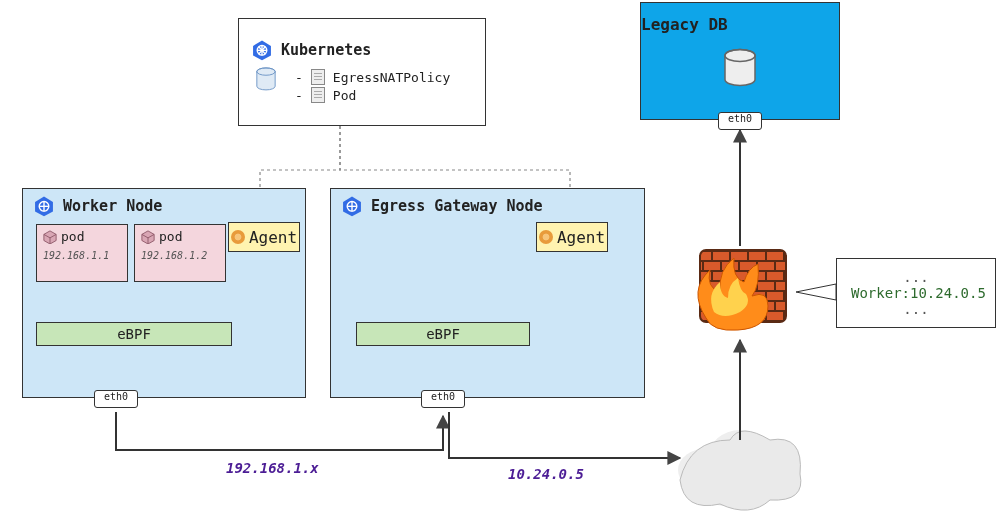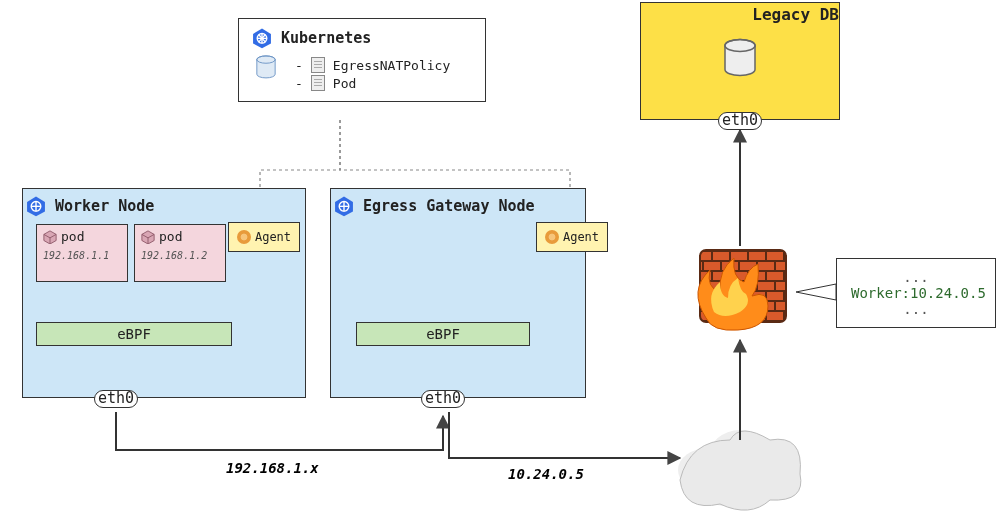--- a/index.html
+++ b/index.html
@@ -1,47 +1,47 @@
 <!DOCTYPE html>
 <html><head>
 <meta charset="utf-8">
 <style>
   *{box-sizing:border-box;margin:0;padding:0}
   body{font-family:ui-monospace,Menlo,Consolas,monospace;font-size:13px;background:#fff;color:#222}
   #stage{position:relative;width:1008px;height:529px}
   svg.wiring{position:absolute;inset:0;pointer-events:none}
 
   .node-box{position:absolute;background:#cde6f7;border:1px solid #333}
-  .node-header{display:flex;align-items:center;gap:8px;padding:6px 2px;font-weight:600;font-size:15px}
+  .node-header{display:flex;align-items:center;gap:8px;padding:6px 10px;font-weight:600;font-size:15px}
   .k8s-wheel{width:22px;height:22px;display:inline-block}
 
   .pod-box{position:absolute;width:92px;height:58px;background:#f4d6dd;border:1px solid #333;padding:4px 6px}
   .pod-box .ttl{display:flex;align-items:center;gap:4px;font-size:13px}
   .pod-box .ip{font-style:italic;font-size:10px;color:#555;margin-top:6px}
   .cube{width:14px;height:14px;display:inline-block}
 
-  .agent-box{position:absolute;width:72px;height:30px;background:#fff3b0;border:1px solid #333;display:flex;align-items:center;justify-content:center;gap:4px;font-size:12px}
+  .agent-box{position:absolute;width:72px;height:30px;background:#fff3b0;border:1px solid #333;display:flex;align-items:center;justify-content:center;gap:4px;font-size:16px}
 
   .ebpf-box{position:absolute;height:24px;background:#c7e6b8;border:1px solid #333;display:flex;align-items:center;justify-content:center;font-size:14px}
 
-  .eth{position:absolute;width:44px;height:18px;background:#fff;border:1px solid #333;border-radius:9px;display:flex;align-items:flex-end;justify-content:center;font-size:15px}
-
-  .cp-box{position:absolute;background:#fff;border:1px solid #333;padding:8px 12px}
+  .eth{position:absolute;width:44px;height:18px;background:#fff;border:1px solid #333;border-radius:3px;display:flex;align-items:flex-start;justify-content:center;font-size:10px}
+
+  .cp-box{position:absolute;background:#fff;border:1px solid #333;padding:20px 12px}
   .cp-row{display:flex;align-items:center;gap:8px;margin:2px 8px}
   .db-icon{width:22px;height:26px;display:inline-block}
   .doc-icon{width:14px;height:16px;display:inline-block;background:#eee;border:1px solid #888;position:relative}
   .doc-icon::before{content:"";position:absolute;left:2px;right:2px;top:3px;height:1px;background:#aaa;box-shadow:0 3px 0 #aaa,0 6px 0 #aaa}
 
-  .legacy-box{position:absolute;background:#fde047;border:1px solid #333;text-align:right;padding-top:2px}
+  .legacy-box{position:absolute;background:#0ea5e9;border:1px solid #333;text-align:left;padding-top:12px}
   .legacy-title{font-weight:600;font-size:16px}
 
   .rule-box{position:absolute;background:#fff;border:1px solid #333;padding:10px 14px;font-size:14px;color:#2e6b2e}
   .rule-box .dots{color:#555}
 
-  .path-label{position:absolute;font-style:italic;font-weight:600;color:#000000;font-size:14px}
+  .path-label{position:absolute;font-style:italic;font-weight:600;color:#4c1d95;font-size:14px}
 
   .cilium-dot{width:14px;height:14px;display:inline-block;border-radius:50%;background:radial-gradient(circle at 50% 50%,#f7c57a 35%,#e89b3b 36%)}
 </style>
 </head>
 <body>
 
 <div id="stage">
   <svg class="wiring" width="1008" height="529">
     <defs>
       <marker id="arrow" viewBox="0 0 10 10" refX="9" refY="5" markerWidth="7" markerHeight="7" orient="auto-start-reverse">
@@ -180,21 +180,21 @@
     <span class="cilium-dot"></span>
     <span>Agent</span>
   </div>
   <div class="ebpf-box" style="left:36px;top:322px;width:196px">
     <span>eBPF</span>
   </div>
   <div class="eth" style="left:94px;top:390px">
     <span>eth0</span>
   </div>
 
-  <div class="node-box" style="left:330px;top:188px;width:256px;height:210px">
+  <div class="node-box" style="left:330px;top:188px;width:315px;height:210px">
     <div class="node-header">
       <span class="k8s-wheel">
         <svg viewBox="0 0 32 32">
             <polygon points="16,2 29,10 29,24 16,31 3,24 3,10" fill="#326ce5"></polygon>
             <circle cx="16" cy="16.5" r="7" fill="none" stroke="#fff" stroke-width="2"></circle>
             <g stroke="#fff" stroke-width="2">
               <line x1="16" y1="9" x2="16" y2="24"></line>
               <line x1="9" y1="16.5" x2="23" y2="16.5"></line>
             </g>
           </svg>

